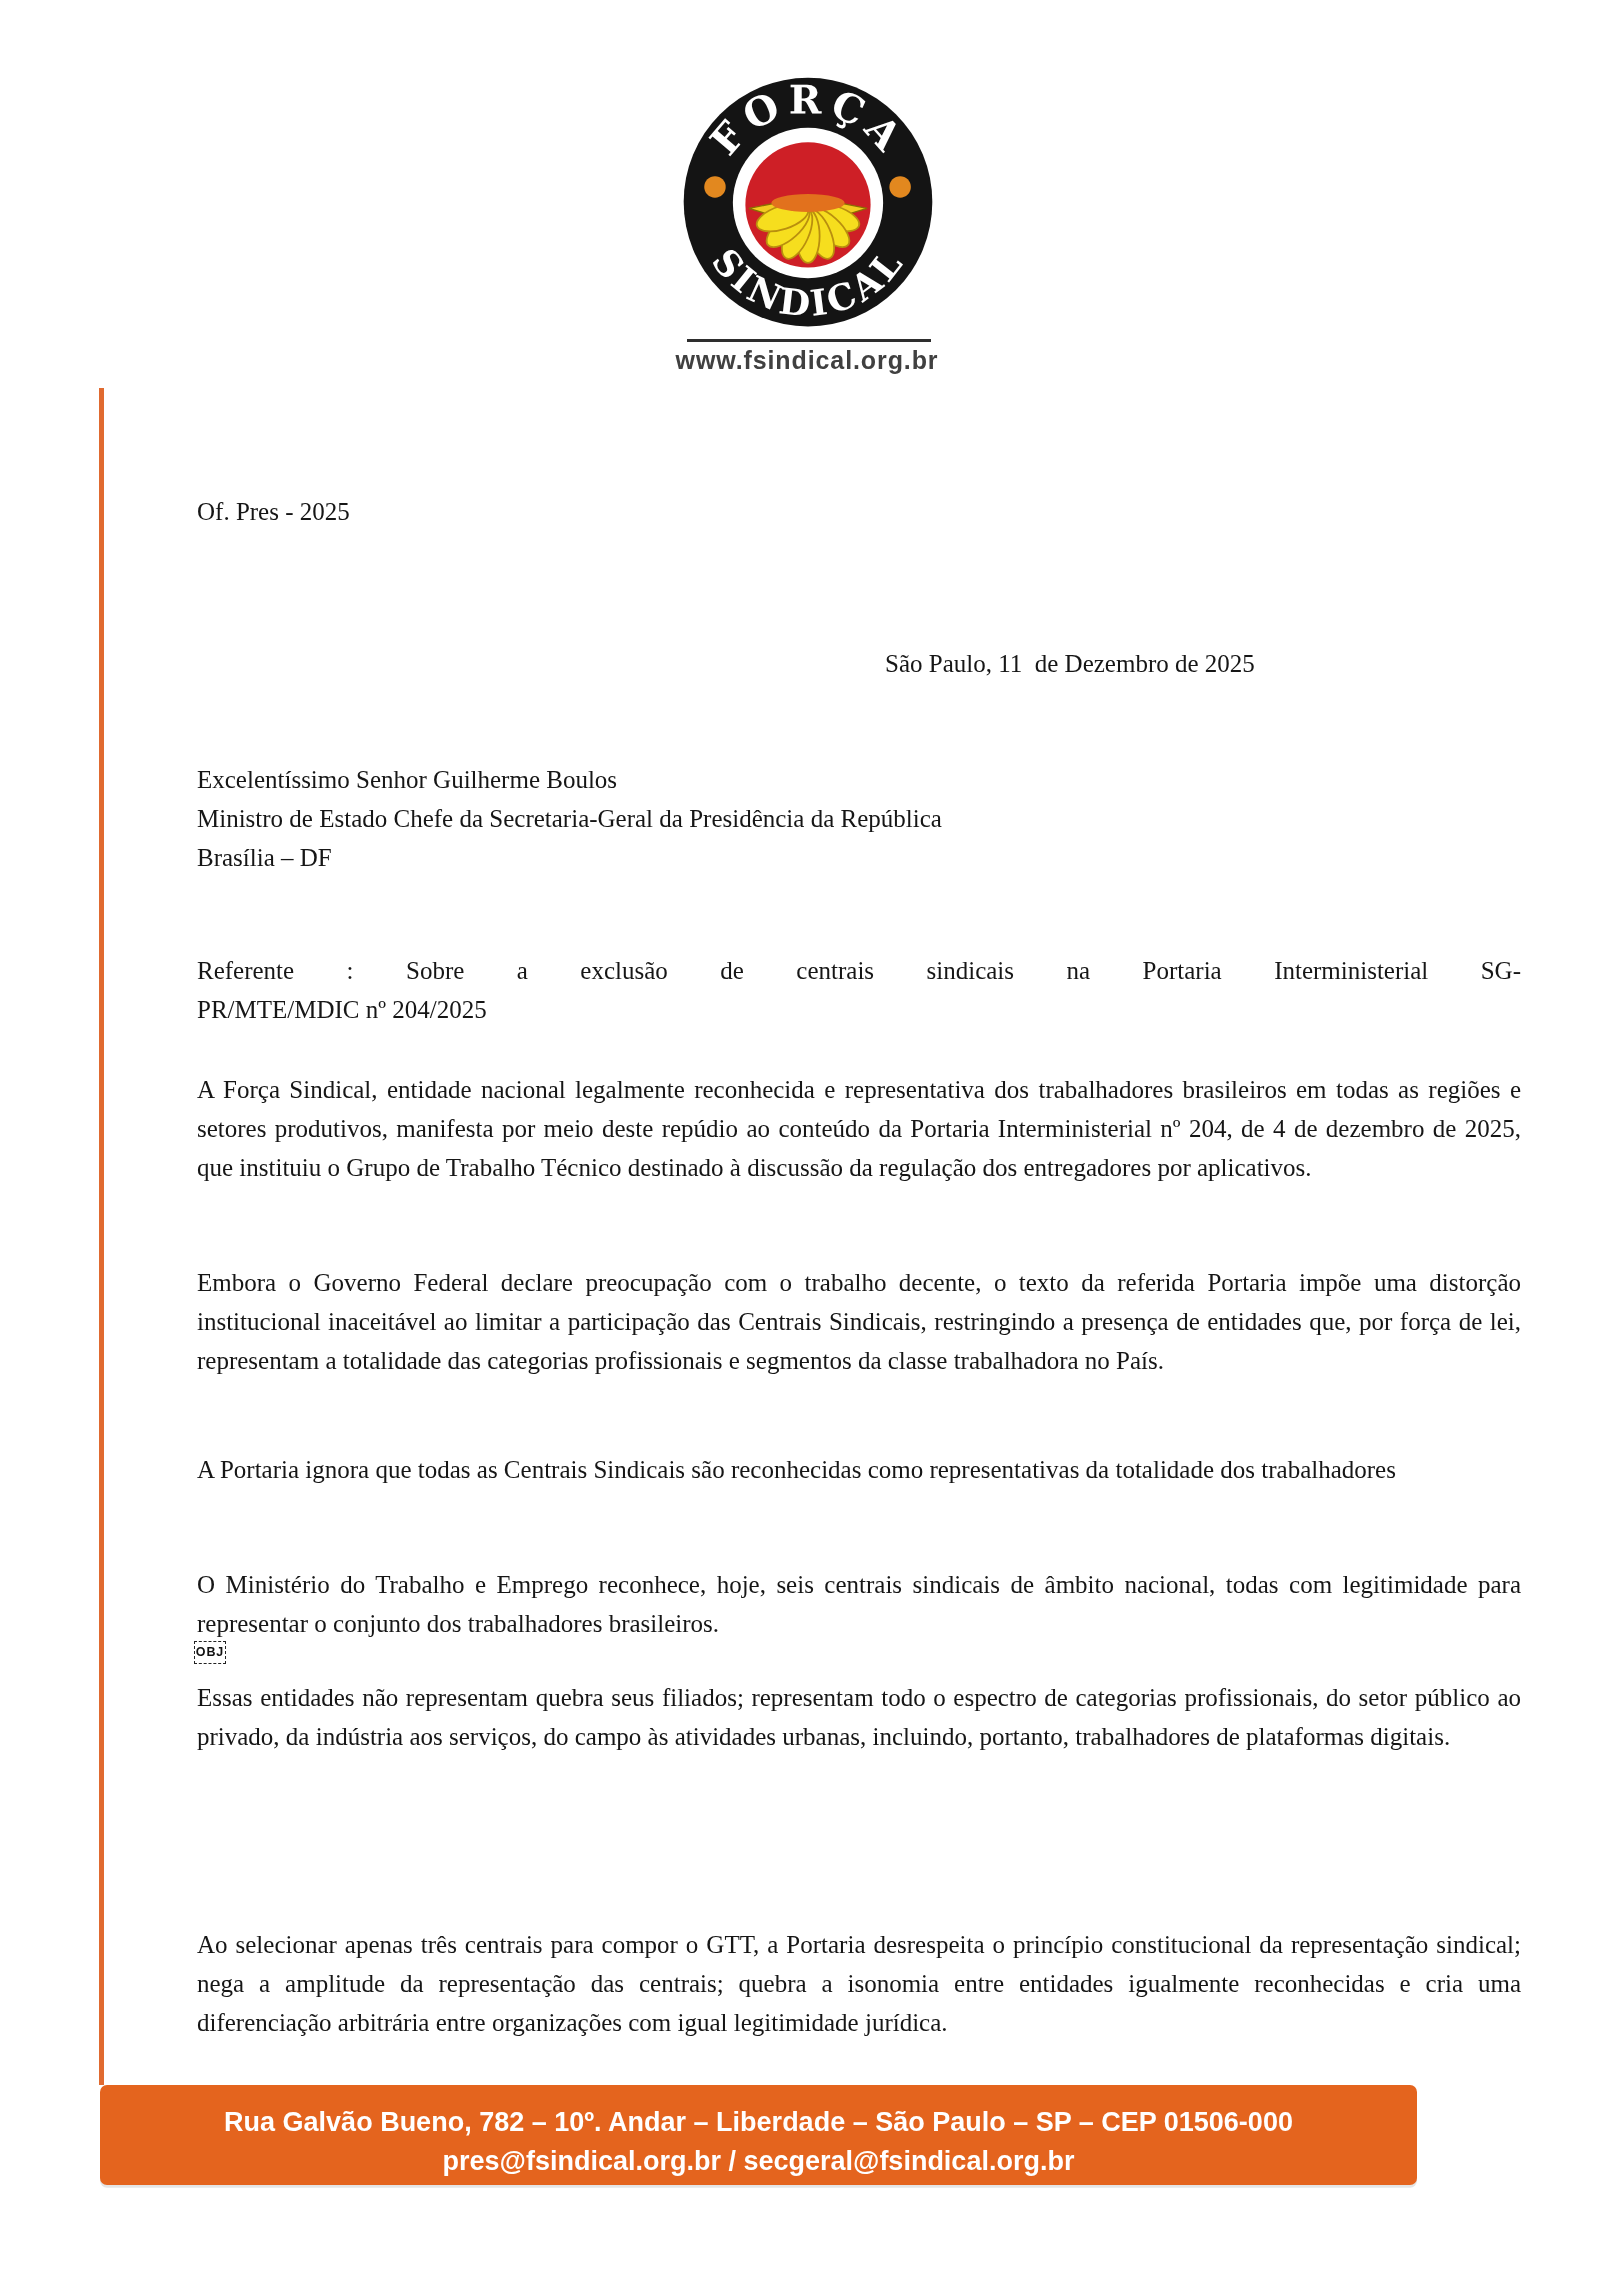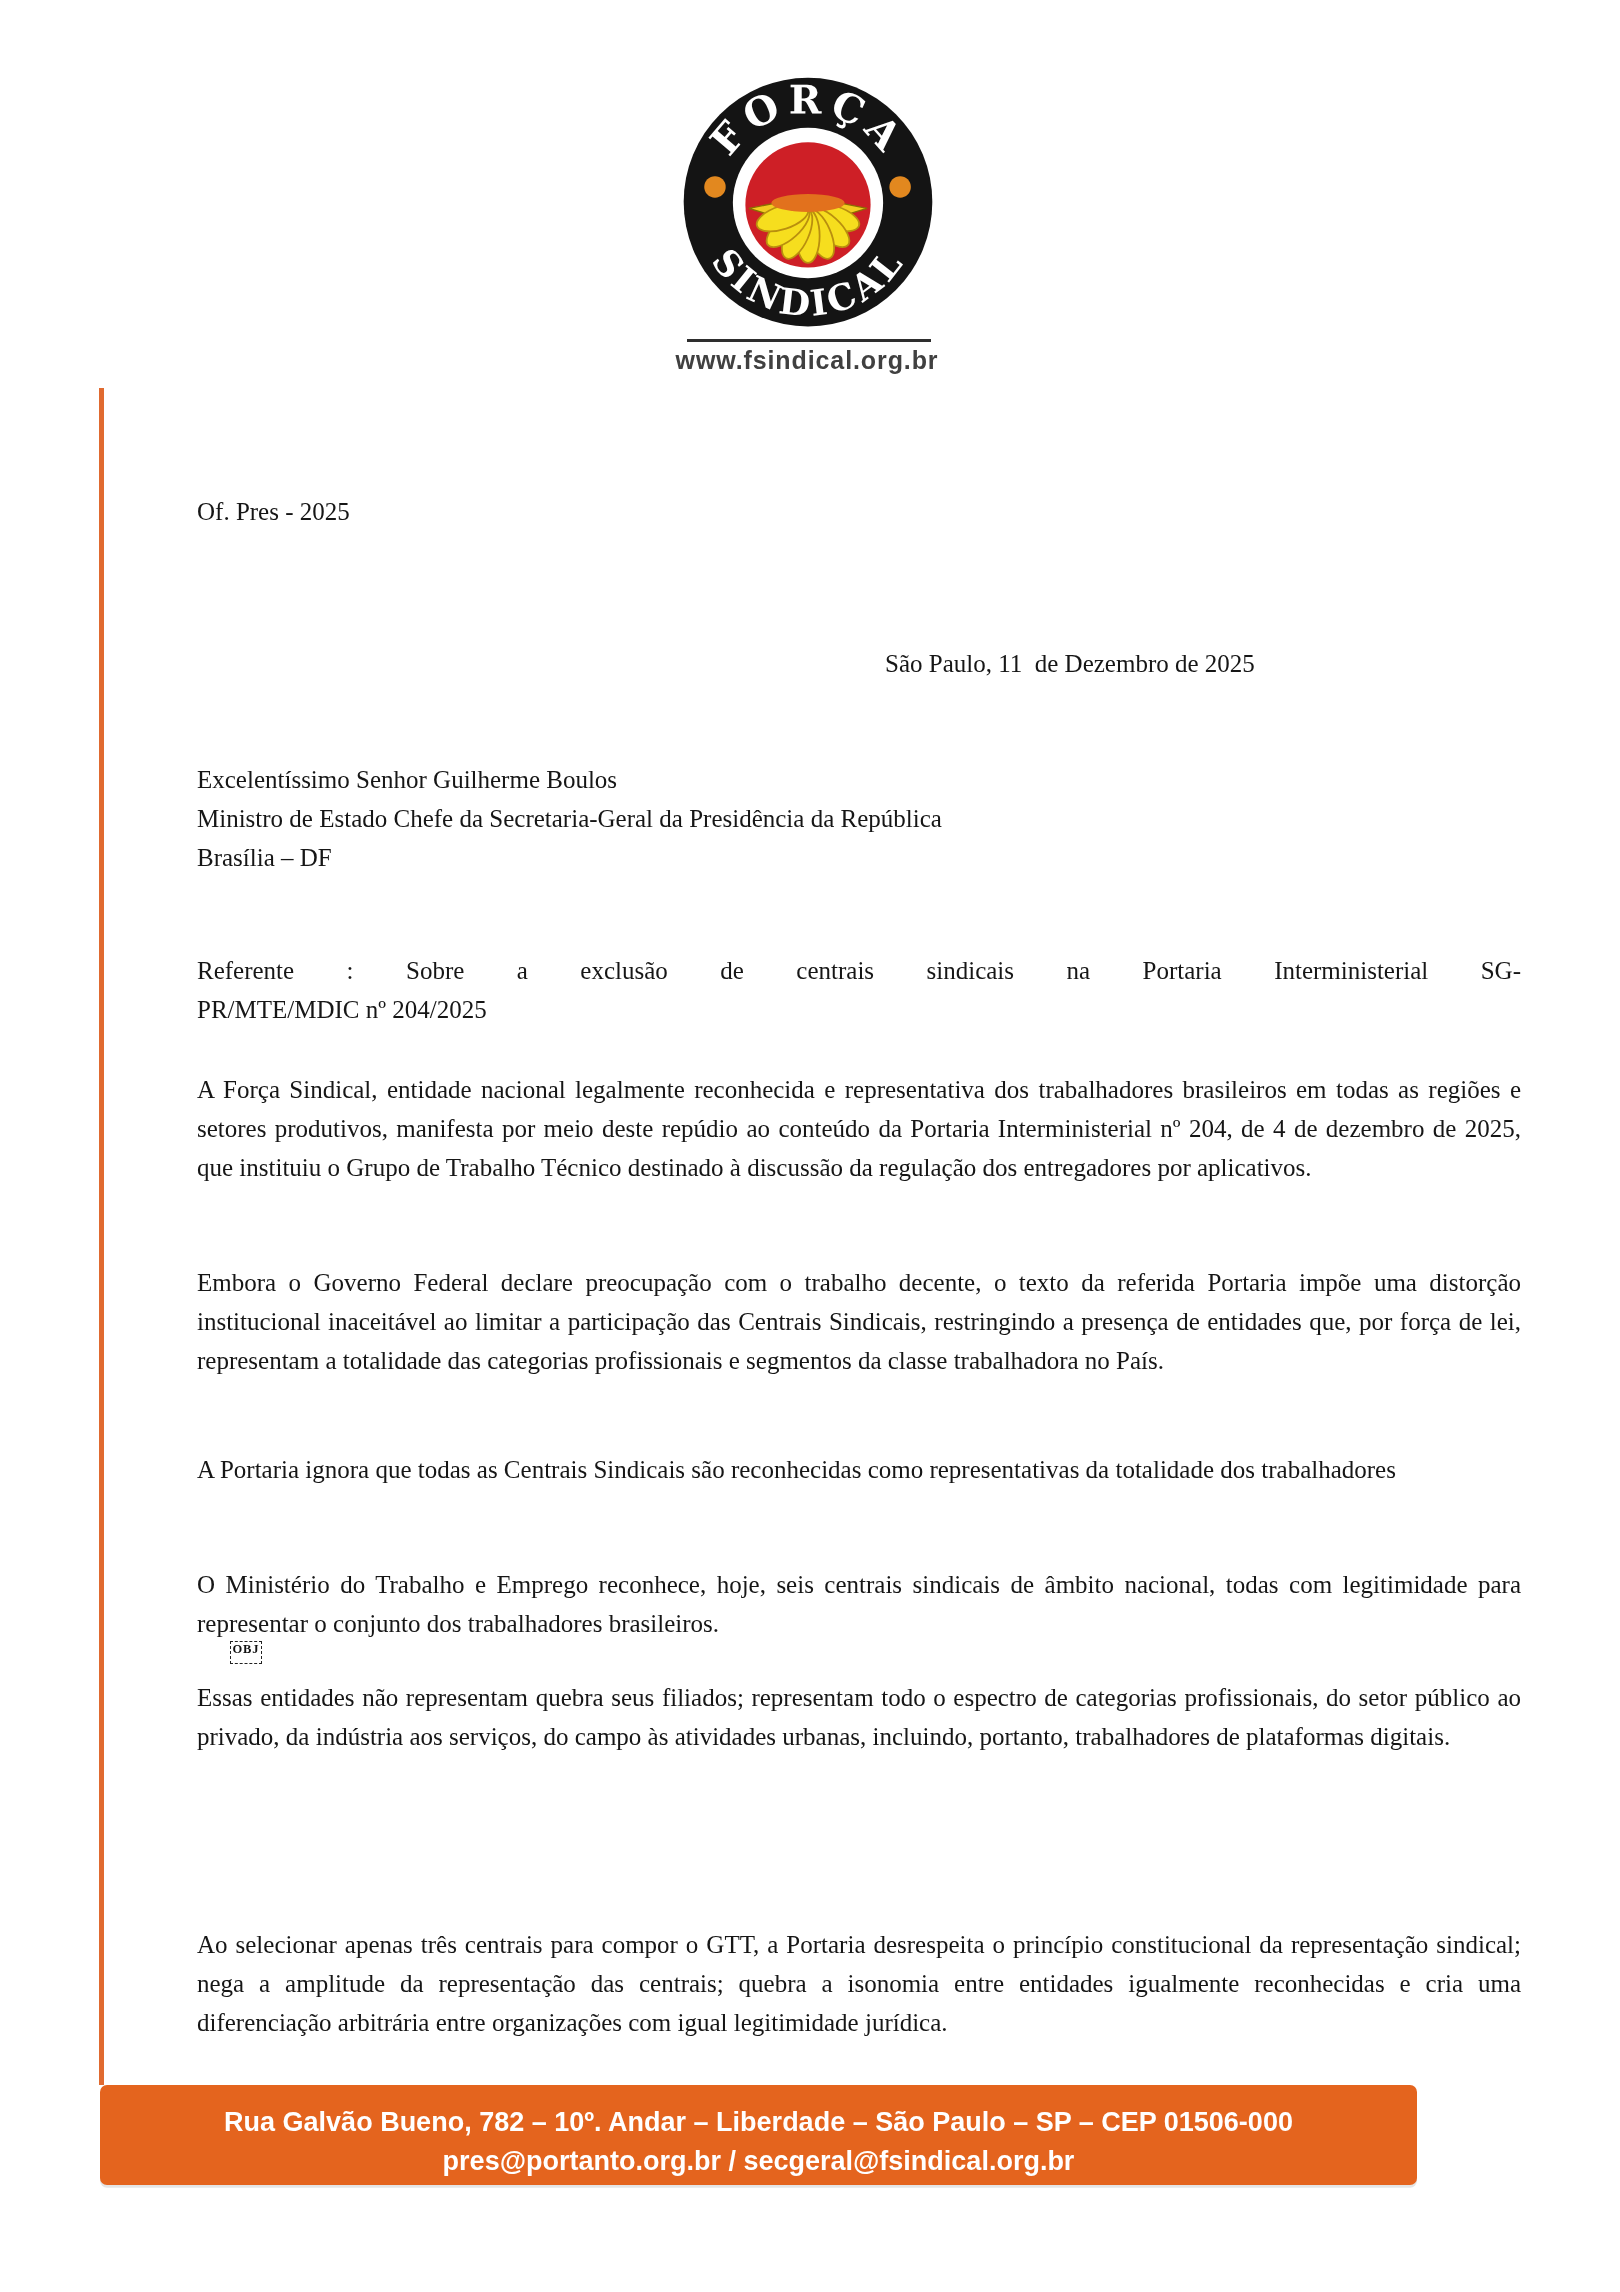--- a/index.html
+++ b/index.html
@@ -34,25 +34,24 @@
   #p2{top:1263px;}
   #p3{top:1450px;}
   #p4{top:1565px;}
   #p5{top:1678px;}
   #p6{top:1925px;}
   
   #obj-box{
     position:absolute;left:194px;top:1641px;
     width:30px;height:20.6px;
     border:1.8px dashed #222;
-    font-family:Liberation Serif, serif;
+    font-family:Liberation Sans, sans-serif;
     font-size:12.5px;font-weight:bold;letter-spacing:0.9px;
-    display:flex;justify-content:center;
+    display:flex;align-items:center;justify-content:center;
     color:#111;
-    margin-left:36px;
   }
   
   #footer-bar{
     position:absolute;left:100px;top:2085px;width:1317px;height:100px;
     box-shadow:0 2.7px 0 rgba(0,0,0,0.10);
     border-radius:7px;
   }
   #footer-bar .ft{
     width:100%;padding-top:18px;
     text-align:center;color:#ffffff;
@@ -129,18 +128,18 @@
   <div id="obj-box">
     <span>OBJ</span>
   </div>
 
   <div class="tb just" id="p5">Essas entidades não representam quebra seus filiados; representam todo o espectro de categorias profissionais, do setor público ao privado, da indústria aos serviços, do campo às atividades urbanas, incluindo, portanto, trabalhadores de plataformas digitais.</div>
   <div class="tb just" id="p6">Ao selecionar apenas três centrais para compor o GTT, a Portaria desrespeita o princípio constitucional da representação sindical; nega a amplitude da representação das centrais; quebra a isonomia entre entidades igualmente reconhecidas e cria uma diferenciação arbitrária entre organizações com igual legitimidade jurídica.</div>
 
   <div id="footer-bar" style="background: rgb(228, 100, 30);">
     <div class="ft">
       <div>Rua Galvão Bueno, 782 – 10º. Andar – Liberdade – São Paulo – SP – CEP 01506-000</div>
-      <div>pres@portanto.org.br / secgeral@fsindical.org.br</div>
+      <div>pres@fsindical.org.br / secgeral@fsindical.org.br</div>
     </div>
   </div>
 
 </div>
 
 
 </body></html>

